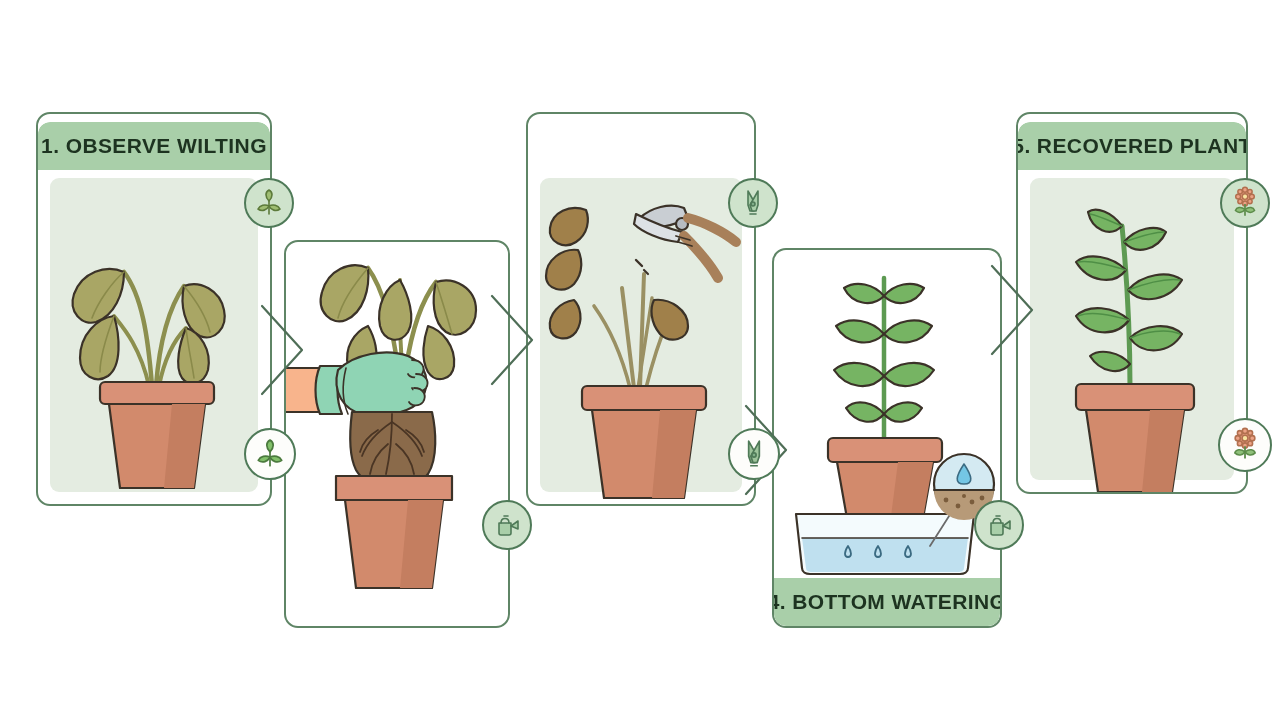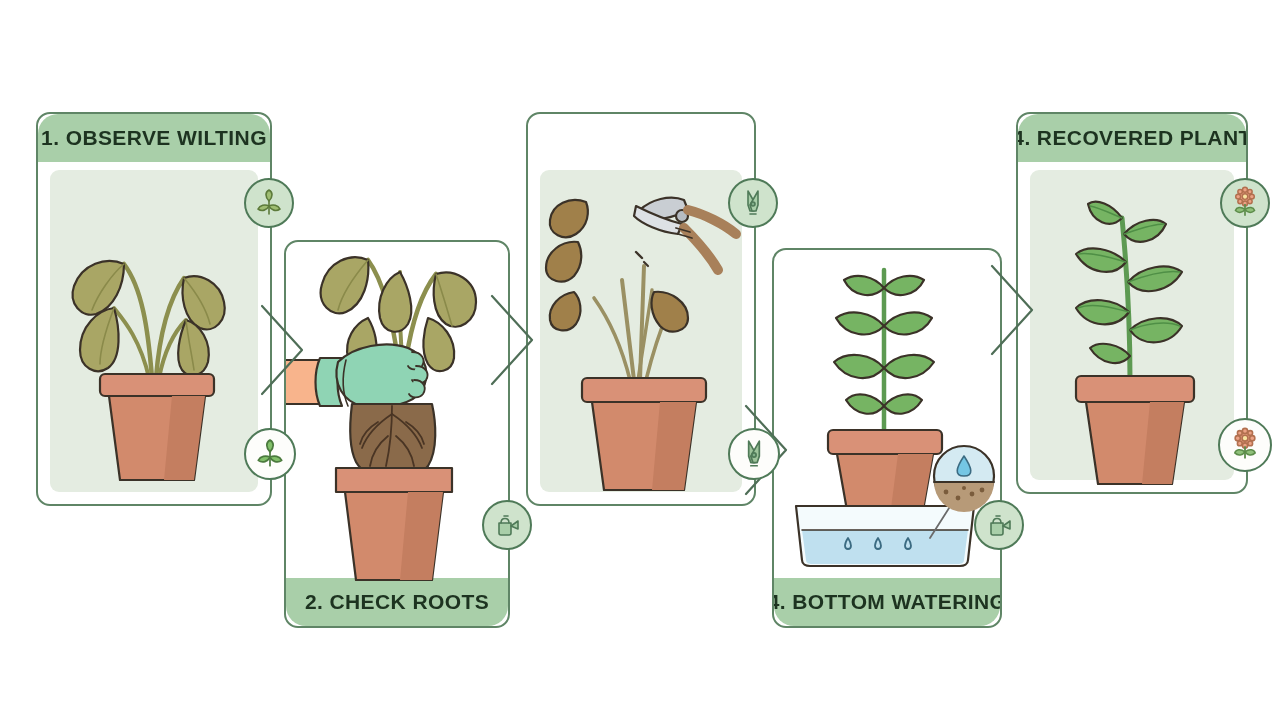--- a/index.html
+++ b/index.html
@@ -14,22 +14,23 @@
   
   .card {
     position:absolute;
     background:#ffffff;
     border:2px solid #5f8566;
     border-radius:14px;
     overflow:visible;
   }
   .card-inner-clip {
     position:absolute; inset:0;
-    border-radius:20px;
+    border-radius:12px;
     overflow:hidden;
+    margin-top:8px;
   }
   .card-header {
     position:absolute; left:0; right:0;
     height:48px;
     background:#a9cfa9;
     display:flex; align-items:center; justify-content:center;
     color:#1d3320;
     font-size:21px;
     font-weight:bold;
     letter-spacing:.4px;
@@ -135,21 +136,20 @@
           <path d="M15 13 C 11 9, 11 4, 15 2 C 19 4, 19 9, 15 13 Z"></path>
           <path d="M15 18 C 11 16, 6 17, 4 21 C 8 24, 13 22, 15 18 Z"></path>
           <path d="M15 18 C 19 16, 24 17, 26 21 C 22 24, 17 22, 15 18 Z"></path>
         </g>
       </svg>
     </div>
   </div>
 
   <div class="card" style="left:284px;top:240px;width:226px;height:388px;">
     <div class="card-inner-clip">
-      <div class="card-header hdr-bottom">2. CHECK ROOTS</div>
 
       <div style="position:absolute;left:-6px;top:-42px;width:250px;height:400px;">
         <svg width="250" height="400" viewBox="0 0 250 400">
           <g stroke="#3b3228" stroke-width="2.2" stroke-linecap="round" stroke-linejoin="round">
 
             <path d="M118 160 C 112 118, 104 82, 88 60" fill="none" stroke="#8c8f4e" stroke-width="4.5"></path>
             <path d="M126 160 C 132 120, 142 92, 156 74" fill="none" stroke="#8c8f4e" stroke-width="4.5"></path>
             <path d="M122 160 C 120 120, 118 96, 120 72" fill="none" stroke="#8c8f4e" stroke-width="4"></path>
             <path d="M88 60 C 70 52, 48 62, 42 84 C 36 104, 52 118, 66 112 C 84 104, 90 80, 88 60 Z" fill="#a9a665"></path>
             <path d="M88 60 C 76 74, 62 94, 58 110" fill="none" stroke="#8a8a4a" stroke-width="1.6"></path>
@@ -317,21 +317,21 @@
           <path d="M19 16 L26 11 L26 19 Z"></path>
           <path d="M9 13 C 9 7, 17 7, 17 13" fill="none"></path>
           <path d="M12 6 L16 6" fill="none"></path>
         </g>
       </svg>
     </div>
   </div>
 
   <div class="card" style="left:1016px;top:112px;width:232px;height:382px;">
     <div class="card-inner-clip">
-      <div class="card-header hdr-top">4. RECOVERED PLANT</div>
+      <div class="card-header hdr-top">5. RECOVERED PLANT</div>
       <div class="panel" style="left:12px;top:56px;right:12px;bottom:12px;"></div>
       <div style="position:absolute;left:12px;top:56px;width:208px;height:320px;">
         <svg width="208" height="320" viewBox="0 0 208 320">
           <g stroke="#3b3228" stroke-width="2.2" stroke-linecap="round" stroke-linejoin="round">
 
             <path d="M100 210 C 100 170, 98 110, 92 48" fill="none" stroke="#5d9a52" stroke-width="5"></path>
 
             <path d="M92 48 C 82 34, 66 28, 58 34 C 62 52, 80 60, 92 48 Z" fill="#76b463"></path>
             <path d="M94 64 C 106 50, 126 46, 136 54 C 128 72, 106 78, 94 64 Z" fill="#76b463"></path>
             <path d="M96 92 C 82 78, 58 74, 46 84 C 58 104, 84 108, 96 92 Z" fill="#76b463"></path>

